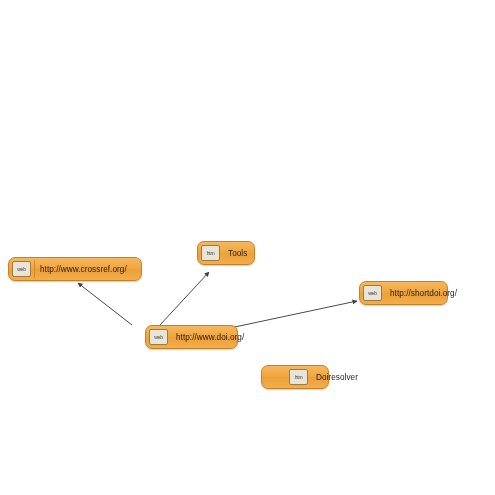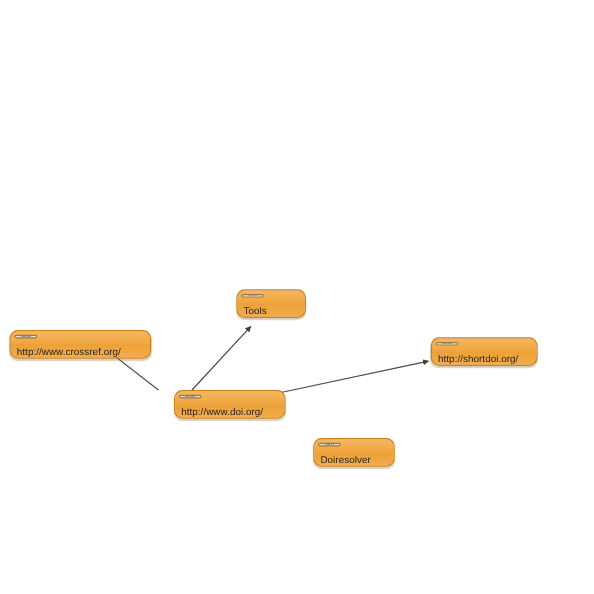--- a/index.html
+++ b/index.html
@@ -37,21 +37,20 @@
   .node {
     position: absolute;
     display: flex;
     align-items: stretch;
     height: 24px;
     background: linear-gradient(to bottom, #f5b860 0%, #f0a63f 48%, #eda037 52%, #f2ad4d 100%);
     border: 1px solid #c9801f;
     border-radius: 7px;
     box-sizing: border-box;
     box-shadow: 0 1px 1px rgba(120, 80, 20, 0.28);
-    flex-direction: column;
   }
   .node .badge {
     width: 17px;
     min-width: 17px;
     margin: 3px 0 3px 3px;
     border: 1px solid #9b7a46;
     border-radius: 2px;
     background: #e9e4d8;
     display: flex;
     align-items: center;
@@ -91,40 +90,40 @@
       </marker>
     </defs>
     <g id="edges-group">
         <line x1="132" y1="325" x2="78" y2="283" stroke="#4a4a4a" stroke-width="1" marker-end="url(#arrow)"></line>
         <line x1="160" y1="325" x2="209" y2="272" stroke="#4a4a4a" stroke-width="1" marker-end="url(#arrow)"></line>
         <line x1="197" y1="335" x2="357" y2="301" stroke="#4a4a4a" stroke-width="1" marker-end="url(#arrow)"></line>
       </g>
   </svg>
 
   <div id="nodes-group">
-      <div class="node" style="left: 8px; top: 275px; width: 118px;">
+      <div class="node" style="left: 8px; top: 257px; width: 134px;">
         <div class="badge">web</div>
         <div class="sep"></div>
         <div class="label">http://www.crossref.org/</div>
       </div>
       <div class="node" style="left: 197px; top: 241px; width: 58px;">
         <div class="badge">htm</div>
         <div class="sep"></div>
         <div class="label">Tools</div>
       </div>
       <div class="node" style="left: 359px; top: 281px; width: 89px;">
         <div class="badge">web</div>
         <div class="sep"></div>
         <div class="label">http://shortdoi.org/</div>
       </div>
       <div class="node" style="left: 104px; top: 325px; width: 93px; margin-left: 41px;">
         <div class="badge">web</div>
         <div class="sep"></div>
         <div class="label">http://www.doi.org/</div>
       </div>
-      <div class="node" style="left: 261px; top: 365px; width: 68px;">
+      <div class="node" style="left: 261px; top: 365px; width: 68px; padding-left: 24px;">
         <div class="badge">htm</div>
         <div class="sep"></div>
         <div class="label">Doiresolver</div>
       </div>
     </div>
 
 </div>
 
 </body></html>

